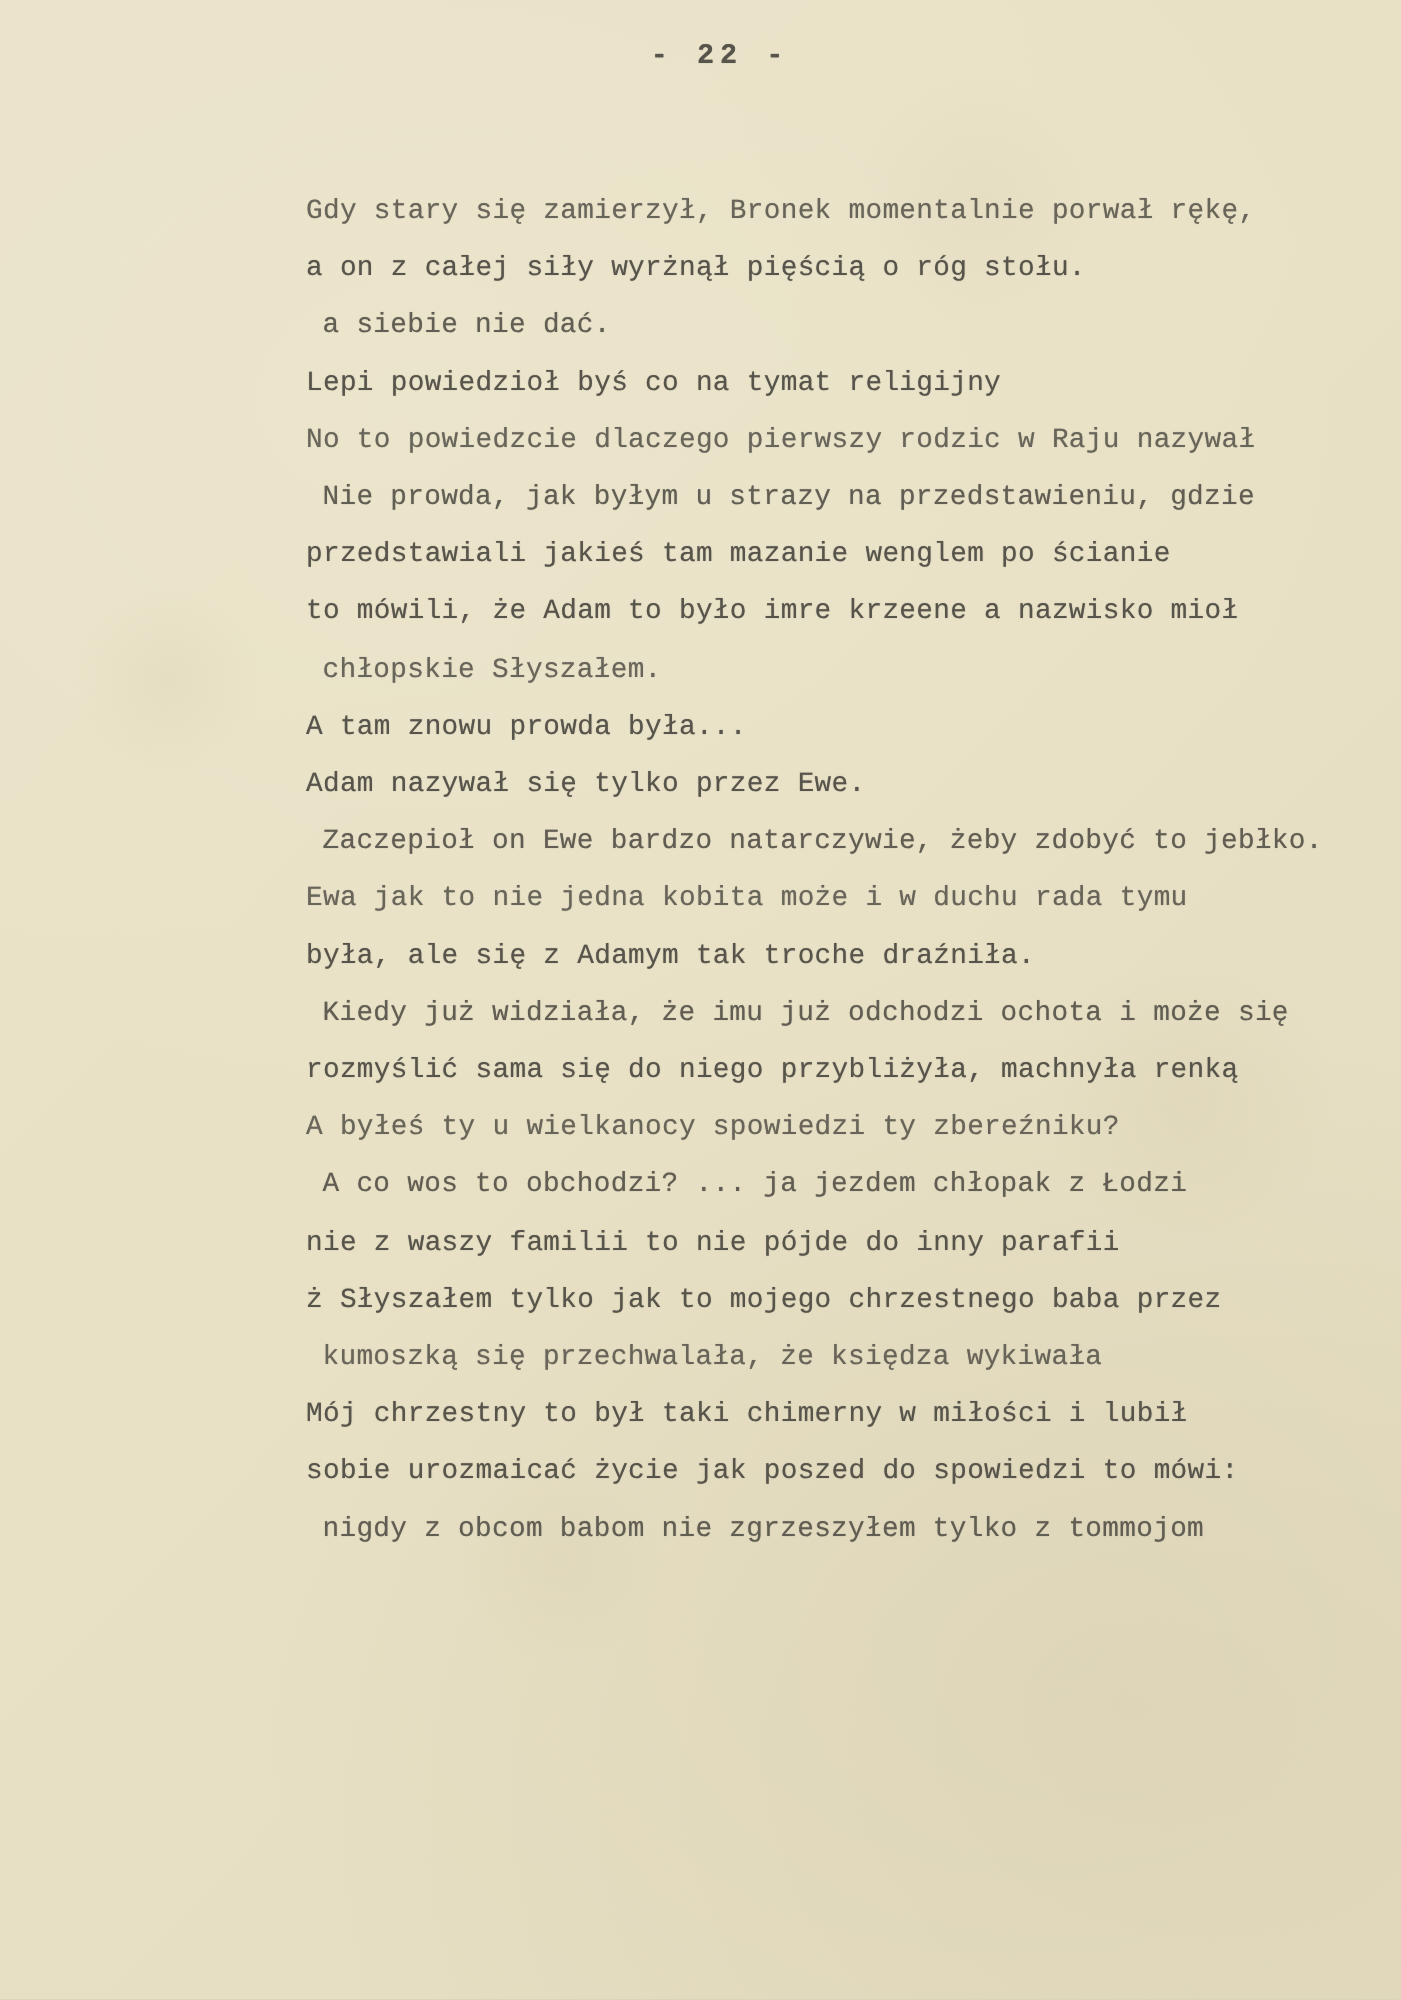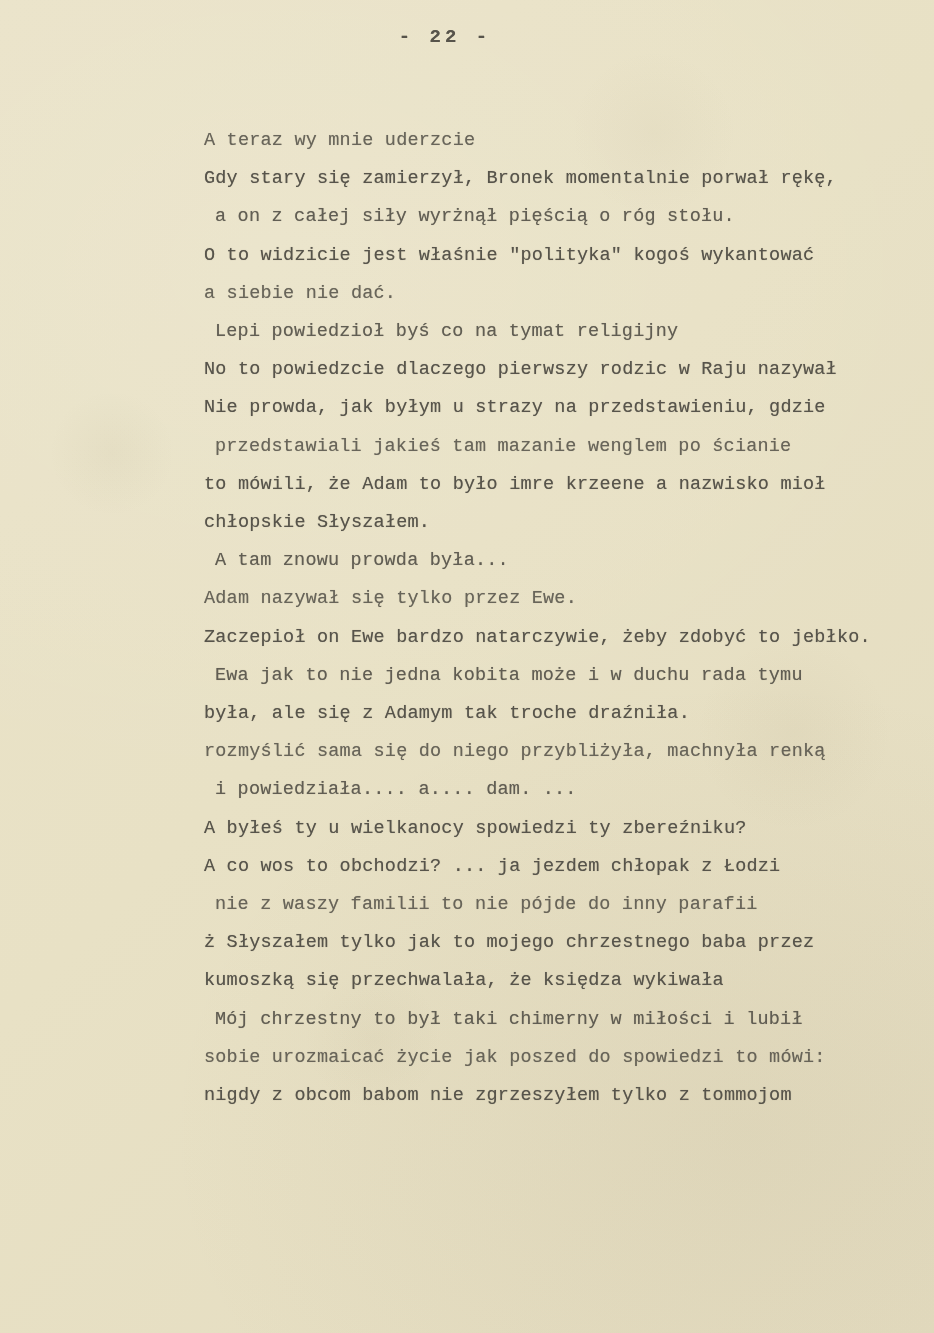--- a/index.html
+++ b/index.html
@@ -35,20 +35,21 @@
   .page-number {
     position: absolute;
     top: 26px;
     left: 0;
     width: 890px;            
     text-align: center;
     font-size: 19px;
     letter-spacing: 4px;
     font-weight: bold;
     text-shadow: 0 0 0.6px rgba(60,56,48,0.55);
+    padding-left: 35px;
   }
   .body-text {
     position: absolute;
     top: 122px;
     left: 204px;
     width: 690px;
   }
   .body-text .line {
     font-size: 18.5px;
     line-height: 38.2px;
@@ -59,38 +60,36 @@
   
   .body-text .line:nth-child(3n)   { opacity: 0.93; margin-left: 11px; }
   .body-text .line:nth-child(4n+1) { opacity: 0.88; }
 </style>
 </head>
 <body>
 
 <div class="paper" style="--ink: #57544b;">
   <div class="page-number">- 22 -</div>
   <div class="body-text">
-      <div class="line">A teraz wy mnie uderzcie</div>
       <div class="line">Gdy stary się zamierzył, Bronek momentalnie porwał rękę,</div>
       <div class="line">a on z całej siły wyrżnął pięścią o róg stołu.</div>
-      <div class="line">O to widzicie jest właśnie "polityka" kogoś wykantować</div>
       <div class="line">a siebie nie dać.</div>
       <div class="line">Lepi powiedzioł byś co na tymat religijny</div>
       <div class="line">No to powiedzcie dlaczego pierwszy rodzic w Raju nazywał</div>
       <div class="line">Nie prowda, jak byłym u strazy na przedstawieniu, gdzie</div>
       <div class="line">przedstawiali jakieś tam mazanie wenglem po ścianie</div>
       <div class="line">to mówili, że Adam to było imre krzeene a nazwisko mioł</div>
       <div class="line">chłopskie Słyszałem.</div>
       <div class="line">A tam znowu prowda była...</div>
       <div class="line">Adam nazywał się tylko przez Ewe.</div>
       <div class="line">Zaczepioł on Ewe bardzo natarczywie, żeby zdobyć to jebłko.</div>
       <div class="line">Ewa jak to nie jedna kobita może i w duchu rada tymu</div>
       <div class="line">była, ale się z Adamym tak troche draźniła.</div>
+      <div class="line">Kiedy już widziała, że imu już odchodzi ochota i może się</div>
       <div class="line">rozmyślić sama się do niego przybliżyła, machnyła renką</div>
-      <div class="line">i powiedziała.... a.... dam. ...</div>
       <div class="line">A byłeś ty u wielkanocy spowiedzi ty zbereźniku?</div>
       <div class="line">A co wos to obchodzi? ... ja jezdem chłopak z Łodzi</div>
       <div class="line">nie z waszy familii to nie pójde do inny parafii</div>
       <div class="line">ż Słyszałem tylko jak to mojego chrzestnego baba przez</div>
       <div class="line">kumoszką się przechwalała, że księdza wykiwała</div>
       <div class="line">Mój chrzestny to był taki chimerny w miłości i lubił</div>
       <div class="line">sobie urozmaicać życie jak poszed do spowiedzi to mówi:</div>
       <div class="line">nigdy z obcom babom nie zgrzeszyłem tylko z tommojom</div>
     </div>
 </div>

